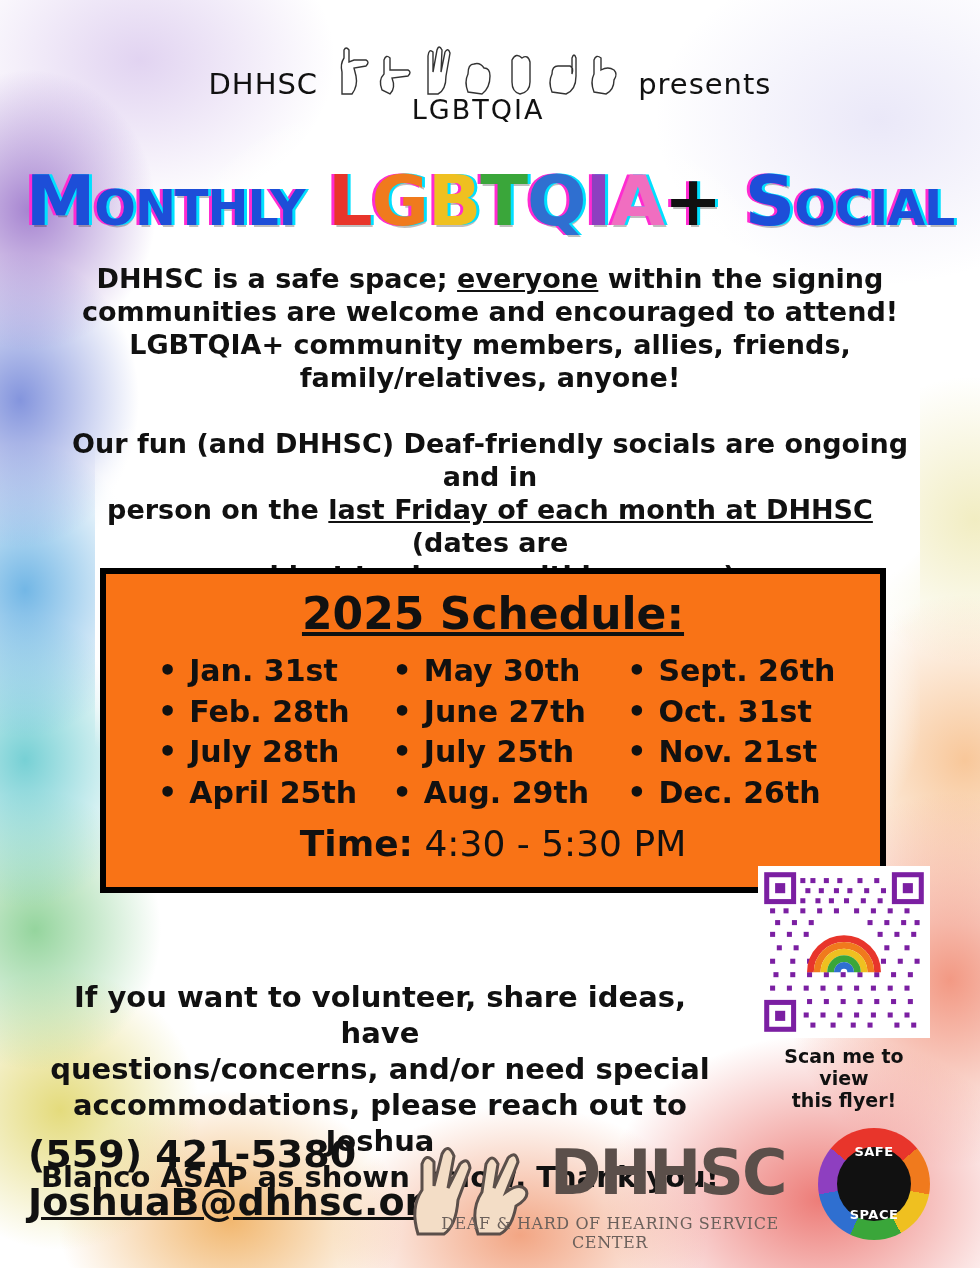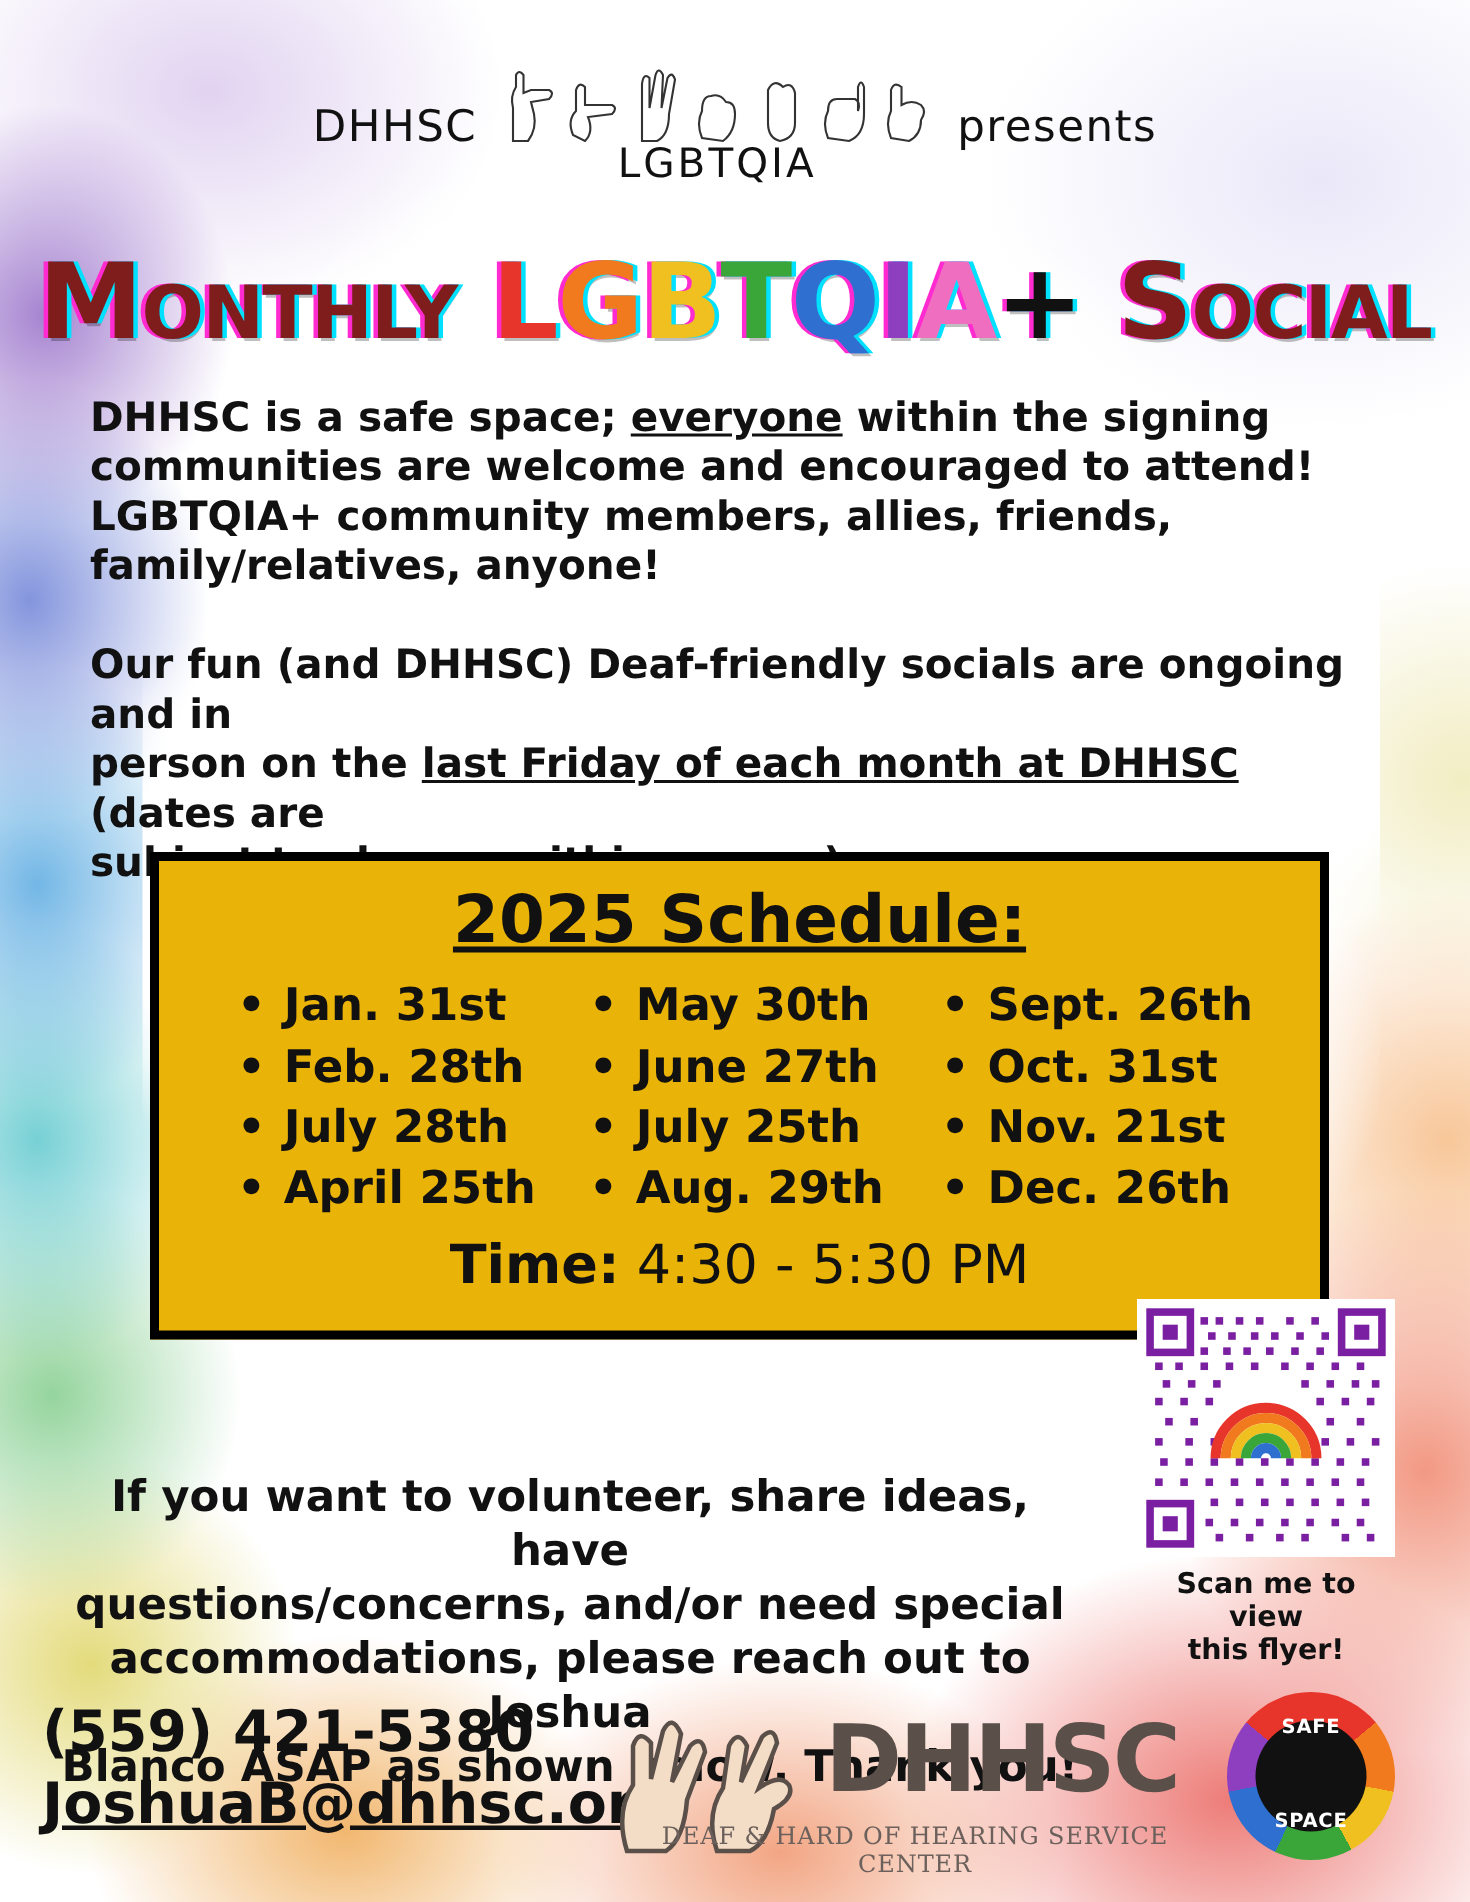--- a/index.html
+++ b/index.html
@@ -70,41 +70,42 @@
     font-size:70px;
     letter-spacing:-1px;
     white-space:nowrap;
   }
   .title span{
     font-variant:small-caps;
     text-shadow:
       3px 0 0 #00e0ff, -3px 0 0 #ff2bd1,
       2px 2px 0 rgba(0,0,0,.25);
   }
-  .t-black{color:#7f1d1d;}
+  .t-black{color:#1d4ed8;}
   .c1{color:#e8352b;} .c2{color:#f07a1d;} .c3{color:#efc020;}
   .c4{color:#3aa63a;} .c5{color:#2f6fd0;} .c6{color:#8e3fc0;}
   .c7{color:#f06ec0;} .c8{color:#111;}
 
   
   .para{
     position:absolute;left:60px;right:60px;
+    text-align:center;
     font-family:"DejaVu Sans", sans-serif;
     font-weight:bold;
     color:#111;
     line-height:1.22;
   }
   #para1{top:263px;font-size:27px;}
   #para2{top:428px;font-size:27px;}
   .u{text-decoration:underline;}
 
   
   .schedule{
     position:absolute;left:100px;top:568px;width:786px;height:325px;
-    background:#eab308;
+    background:#f97316;
     border:6px solid #000;
     box-sizing:border-box;
     padding:10px 0 0 0;
   }
   .sched-title{
     text-align:center;
     font-family:"DejaVu Sans", sans-serif;
     font-weight:bold;
     font-size:44px;color:#111;
     text-decoration:underline;

